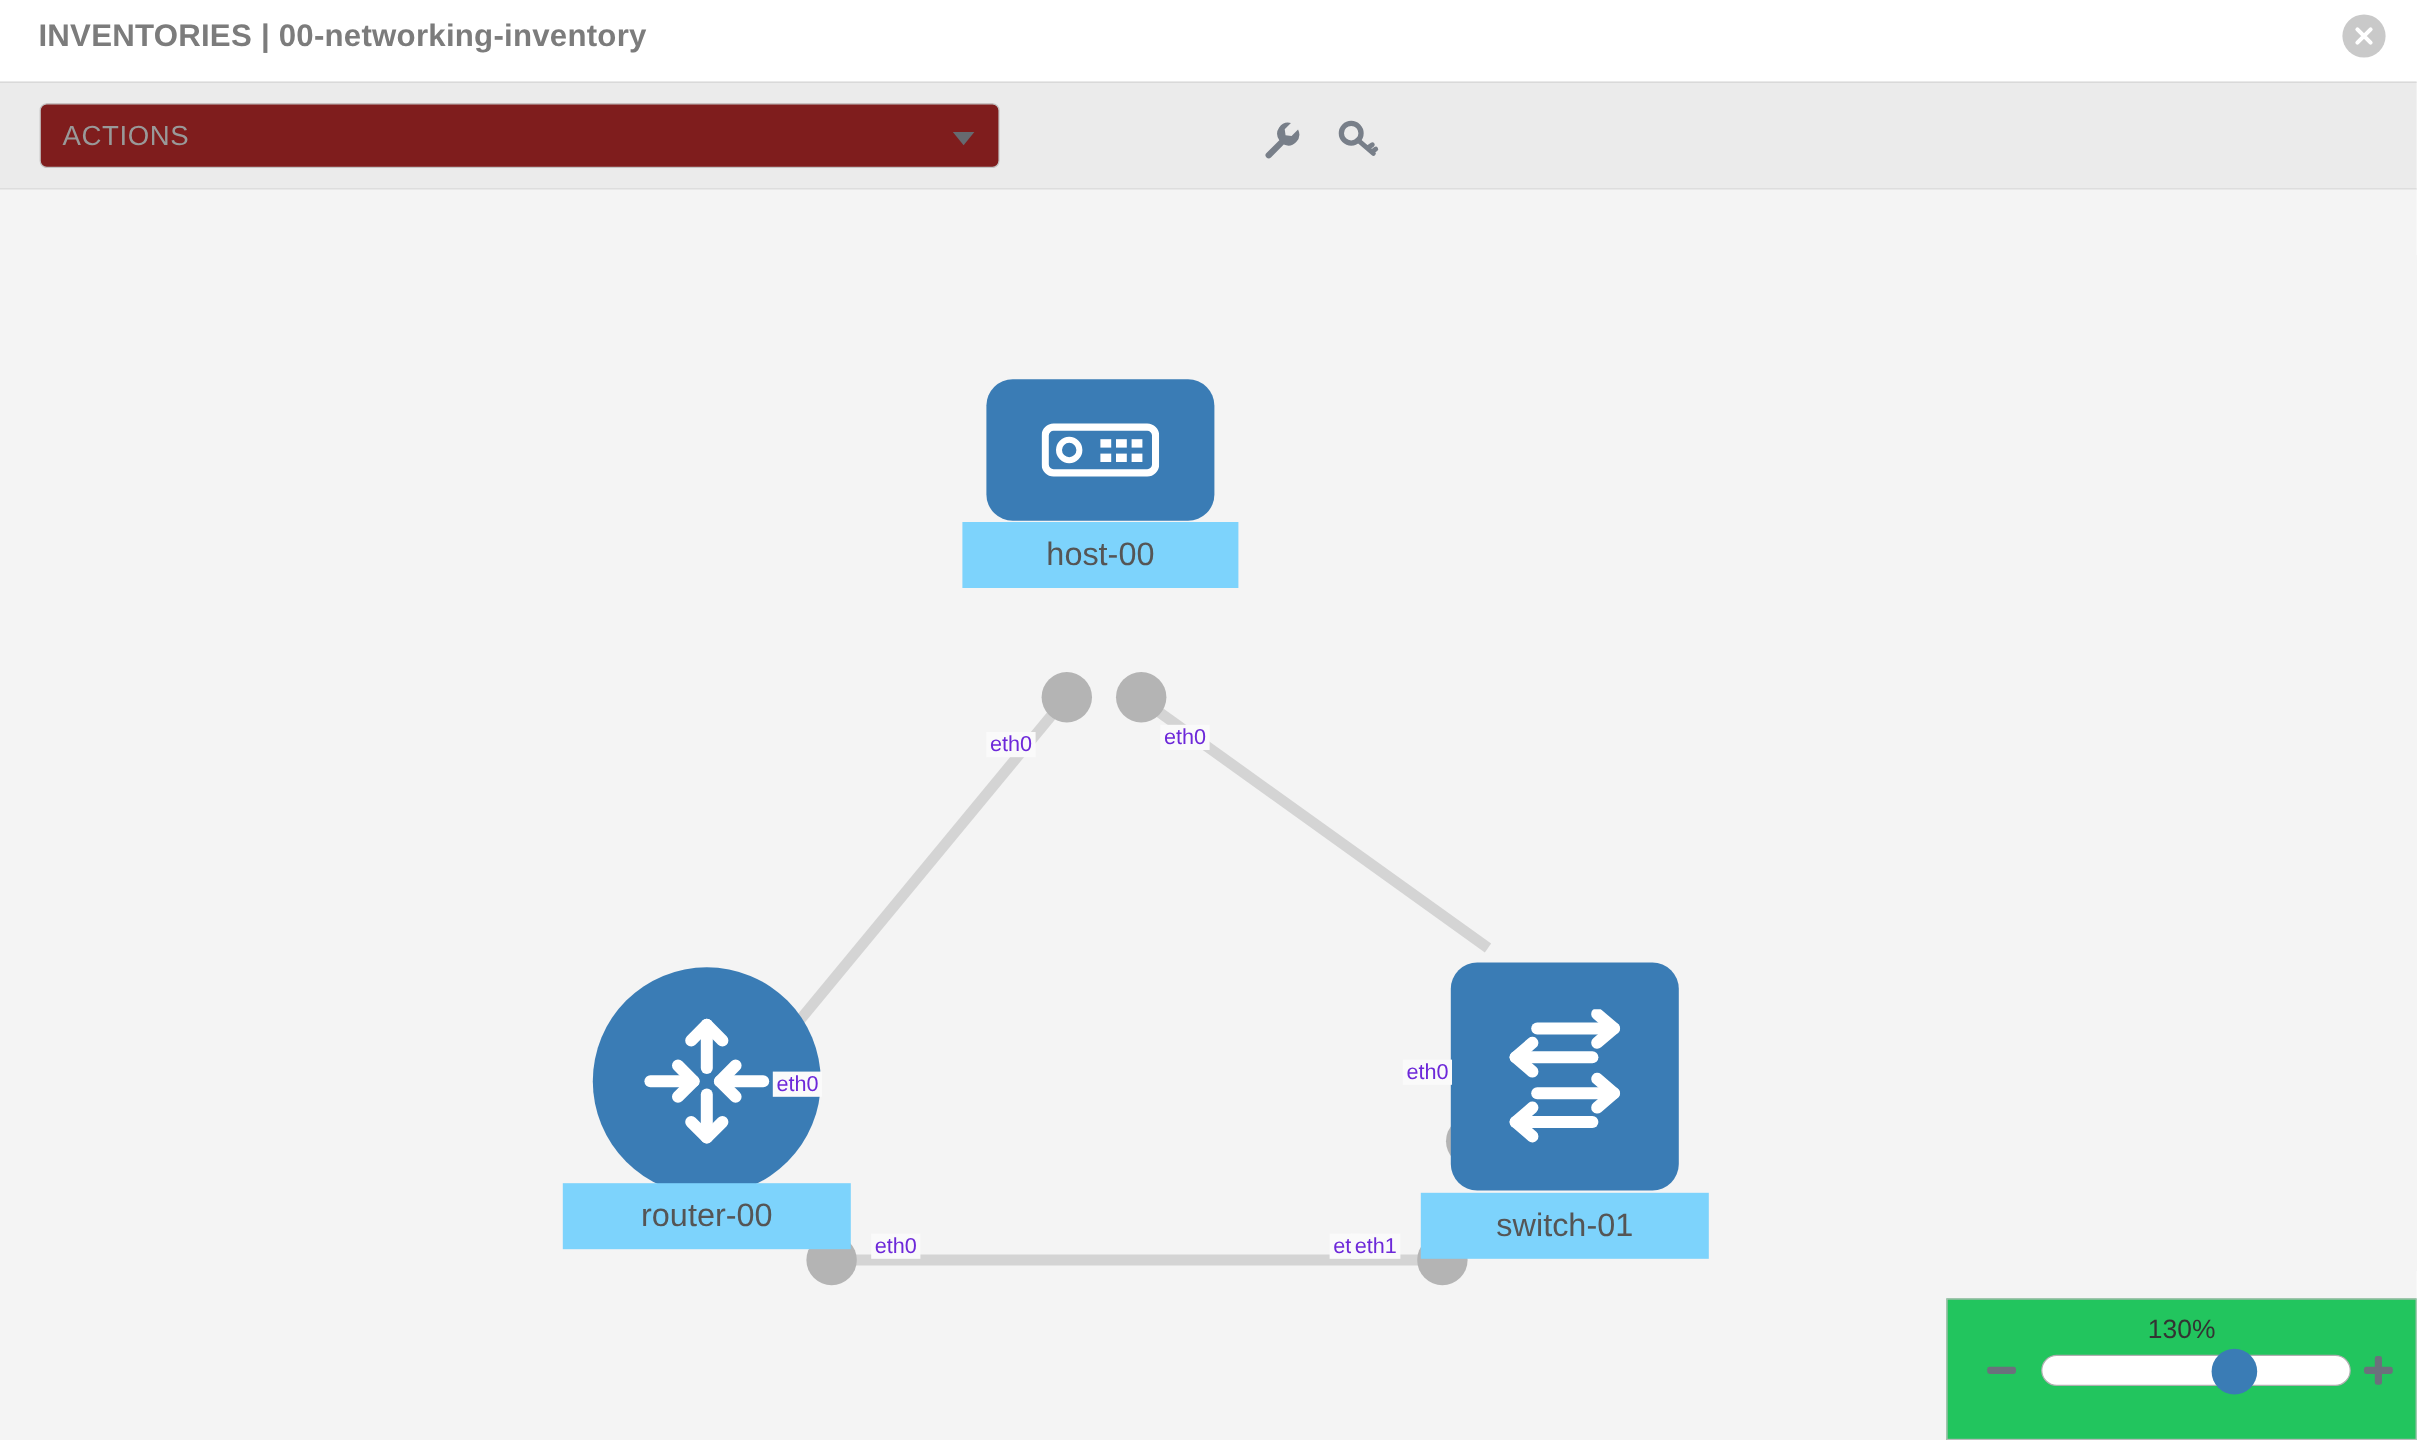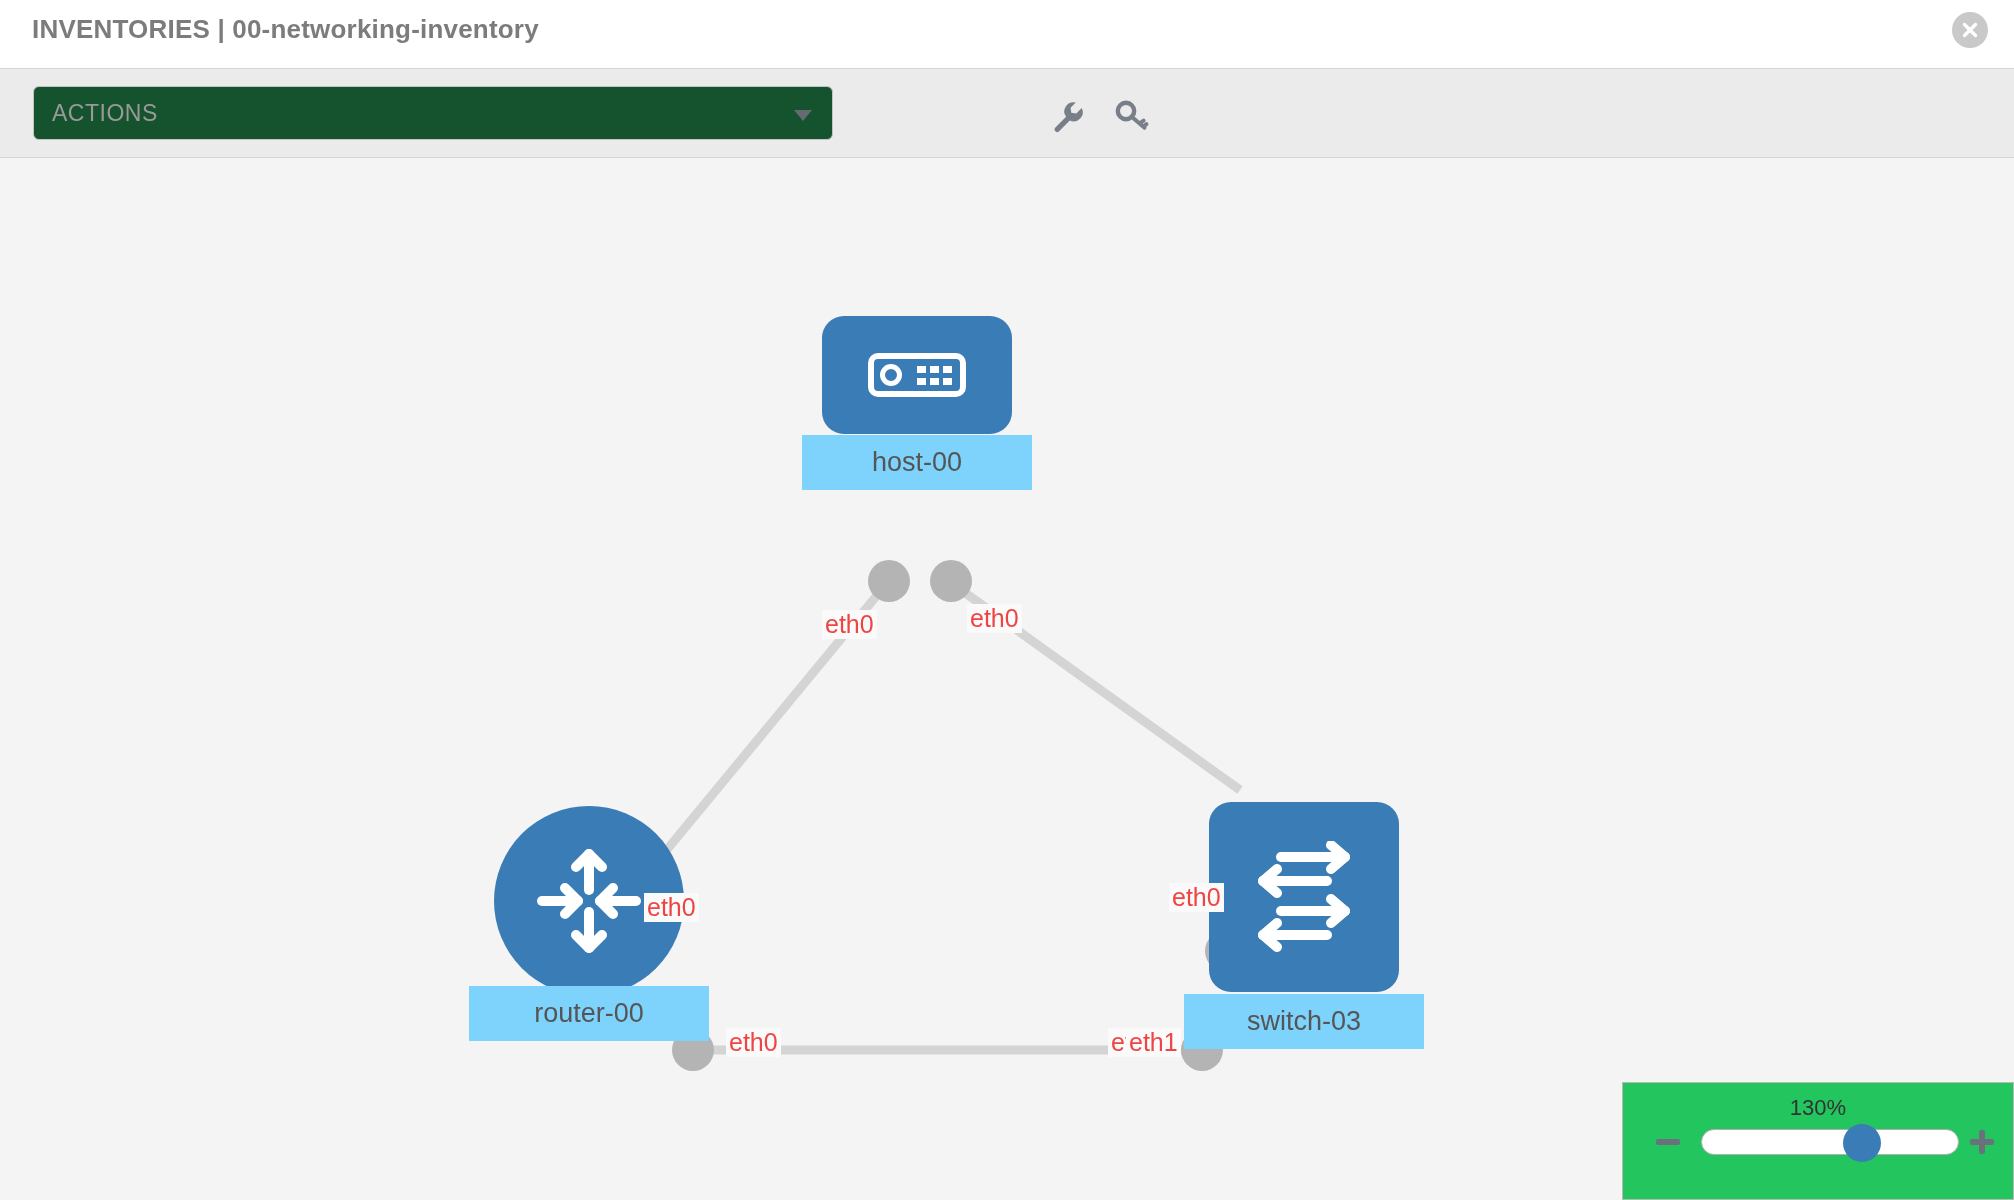--- a/index.html
+++ b/index.html
@@ -55,21 +55,21 @@
     left: 0; top: 68px;
     width: 2014px; height: 90px;
     background: #ebebeb;
     border-top: 1px solid #d5d5d5;
     border-bottom: 1px solid #d5d5d5;
   }
   .actions-select {
     position: absolute;
     left: 33px; top: 17px;
     width: 800px; height: 54px;
-    background: #14532d;
+    background: #7f1d1d;
     border: 1px solid #c3c3c3;
     border-radius: 6px;
     cursor: pointer;
     text-decoration: underline;
   }
   .actions-label {
     position: absolute;
     left: 18px; top: 13px;
     font-size: 23px;
     color: #999999;
@@ -153,22 +153,22 @@
     position: absolute;
     width: 42px; height: 42px;
     border-radius: 50%;
     background: #b4b4b4;
     cursor: pointer;
   }
 
   
   .edge-label {
     position: absolute;
-    font-size: 25px;
-    color: #ef4444;
+    font-size: 18px;
+    color: #6d28d9;
     background: #fafafa;
     padding: 0 3px;
     white-space: nowrap;
   }
 
   
   .zoom-panel {
     position: absolute;
     left: 1622px; top: 1082px;
     width: 392px; height: 118px;
@@ -304,21 +304,21 @@
             <polyline points="86,4 100,16 86,28"></polyline>
             <line x1="82" y1="40" x2="18" y2="40"></line>
             <polyline points="32,28 18,40 32,52"></polyline>
             <line x1="36" y1="70" x2="100" y2="70"></line>
             <polyline points="86,58 100,70 86,82"></polyline>
             <line x1="82" y1="94" x2="18" y2="94"></line>
             <polyline points="32,82 18,94 32,106"></polyline>
           </g>
         </svg>
       </div>
-      <div class="node-label" style="left:-25px; top:192px; width:240px;">switch-03</div>
+      <div class="node-label" style="left:-25px; top:192px; width:240px;">switch-01</div>
     </div>
 
     <div class="edge-label" style="left:822px; top:452px;">eth0</div>
     <div class="edge-label" style="left:967px; top:446px;">eth0</div>
     <div class="edge-label" style="left:644px; top:735px;">eth0</div>
     <div class="edge-label" style="left:1169px; top:725px;">eth0</div>
     <div class="edge-label" style="left:726px; top:870px;">eth0</div>
     <div class="edge-label" style="left:1097px; top:870px;margin-left:11px;">etl</div>
     <div class="edge-label" style="left:1126px; top:870px;">eth1</div>
 

